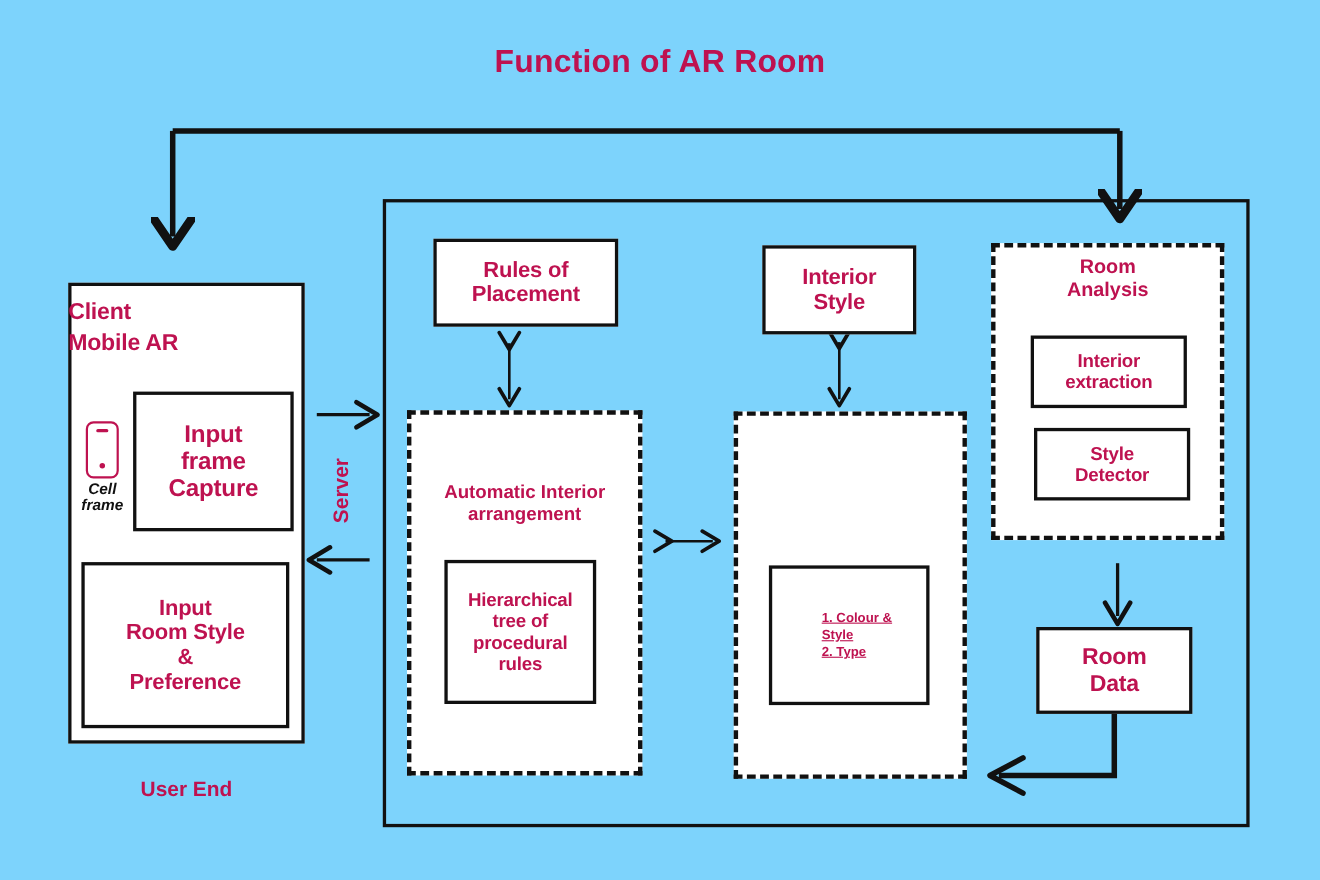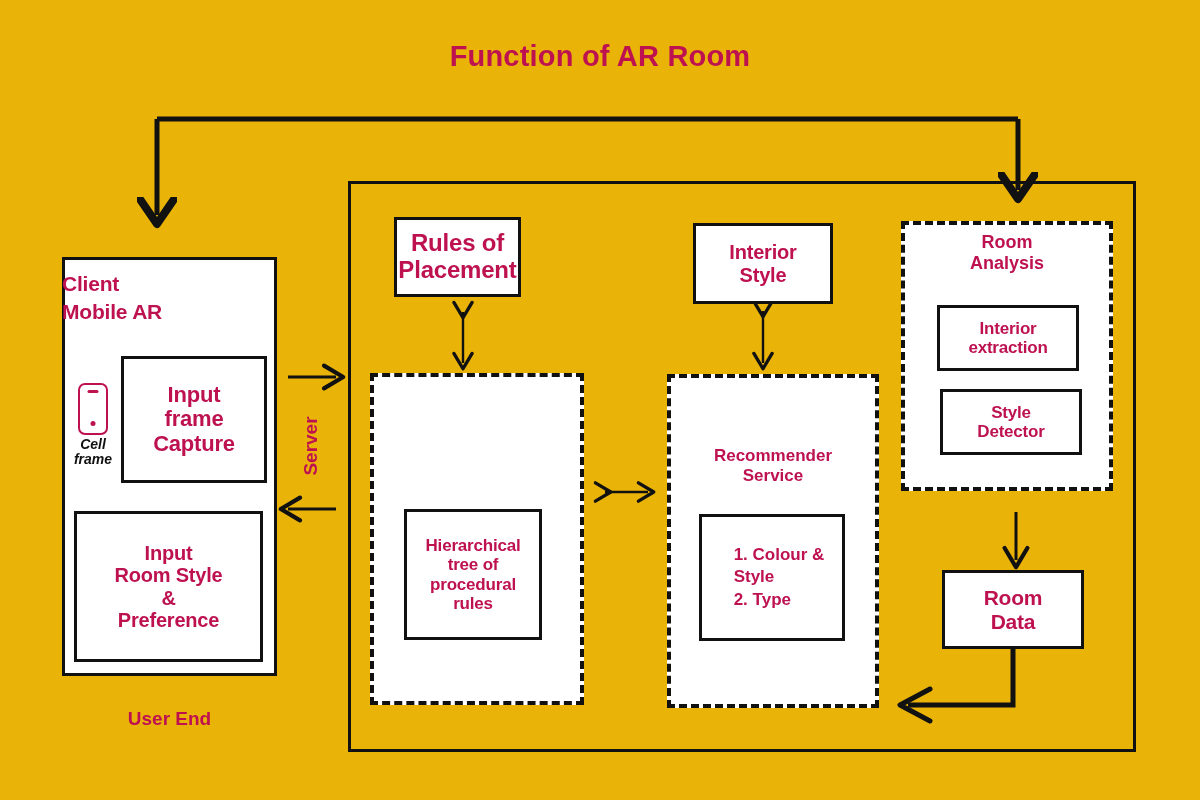--- a/index.html
+++ b/index.html
@@ -4,21 +4,21 @@
 <style>
   html,body{margin:0;padding:0;background:#ffffff;}
   body{
     font-family:"Liberation Sans","DejaVu Sans",sans-serif;
     -webkit-font-smoothing:antialiased;
   }
   #canvas{
     position:relative;
     width:1200px;
     height:800px;
-    background:#eab308;
+    background:#7dd3fc;
     overflow:hidden;
   }
   
   .abs{position:absolute;box-sizing:border-box;}
   .box-solid{
     border:3px solid #111111;
     background:#ffffff;
     display:flex;align-items:center;justify-content:center;
     text-align:center;
   }
@@ -158,37 +158,37 @@
 &amp;
 Preference</div>
 
   <div id="user-end" class="pink" style="left:62px;top:688px;width:215px;margin-top:20px;">User End</div>
 
   <div id="server-label" class="pink" style="left:268px;top:434px;width:88px;height:24px;">Server</div>
 
   <div class="abs" style="left:348px;top:181px;width:788px;height:571px;
               border:3px solid #111111;background:transparent;"></div>
 
-  <div class="abs box-solid ttl pink" style="left:394px;top:217px;width:127px;height:80px;font-size:24px;white-space:pre-line;">Rules of
+  <div class="abs box-solid ttl pink" style="left:394px;top:217px;width:168px;height:80px;font-size:20px;white-space:pre-line;">Rules of
 Placement</div>
 
   <div class="abs box-dashed" style="left:370px;top:373px;width:214px;height:332px;"></div>
+  <div class="grp-label pink" style="left:372px;top:438px;width:210px;font-size:17px;white-space:pre-line;">Automatic Interior
+arrangement</div>
   <div class="abs box-solid ttl pink" style="left:404px;top:509px;width:138px;height:131px;font-size:17px;white-space:pre-line;">Hierarchical
 tree of
 procedural
 rules</div>
 
   <div class="abs box-solid ttl pink" style="left:693px;top:223px;width:140px;height:81px;font-size:20px;white-space:pre-line;">Interior
 Style</div>
 
   <div class="abs box-dashed" style="left:667px;top:374px;width:212px;height:334px;"></div>
-  <div class="grp-label pink" style="left:669px;top:446px;width:208px;font-size:17px;white-space:pre-line;">Recommender
-Service</div>
   <div class="abs box-solid" style="left:699px;top:514px;width:146px;height:127px;">
-    <ul class="ol pink" style="font-size:17px;padding-left:14px;">
+    <ul class="ol pink" style="font-size:12px;padding-left:14px;text-decoration:underline;">
       <li>1. Colour &amp;</li>
       <li>Style</li>
       <li>2. Type</li>
     </ul>
   </div>
 
   <div class="abs box-dashed" style="left:901px;top:221px;width:212px;height:270px;"></div>
   <div class="grp-label pink" style="left:903px;top:232px;width:208px;font-size:18px;white-space:pre-line;">Room
 Analysis</div>
   <div class="abs box-solid ttl pink" style="left:937px;top:305px;width:142px;height:66px;font-size:17px;white-space:pre-line;">Interior

